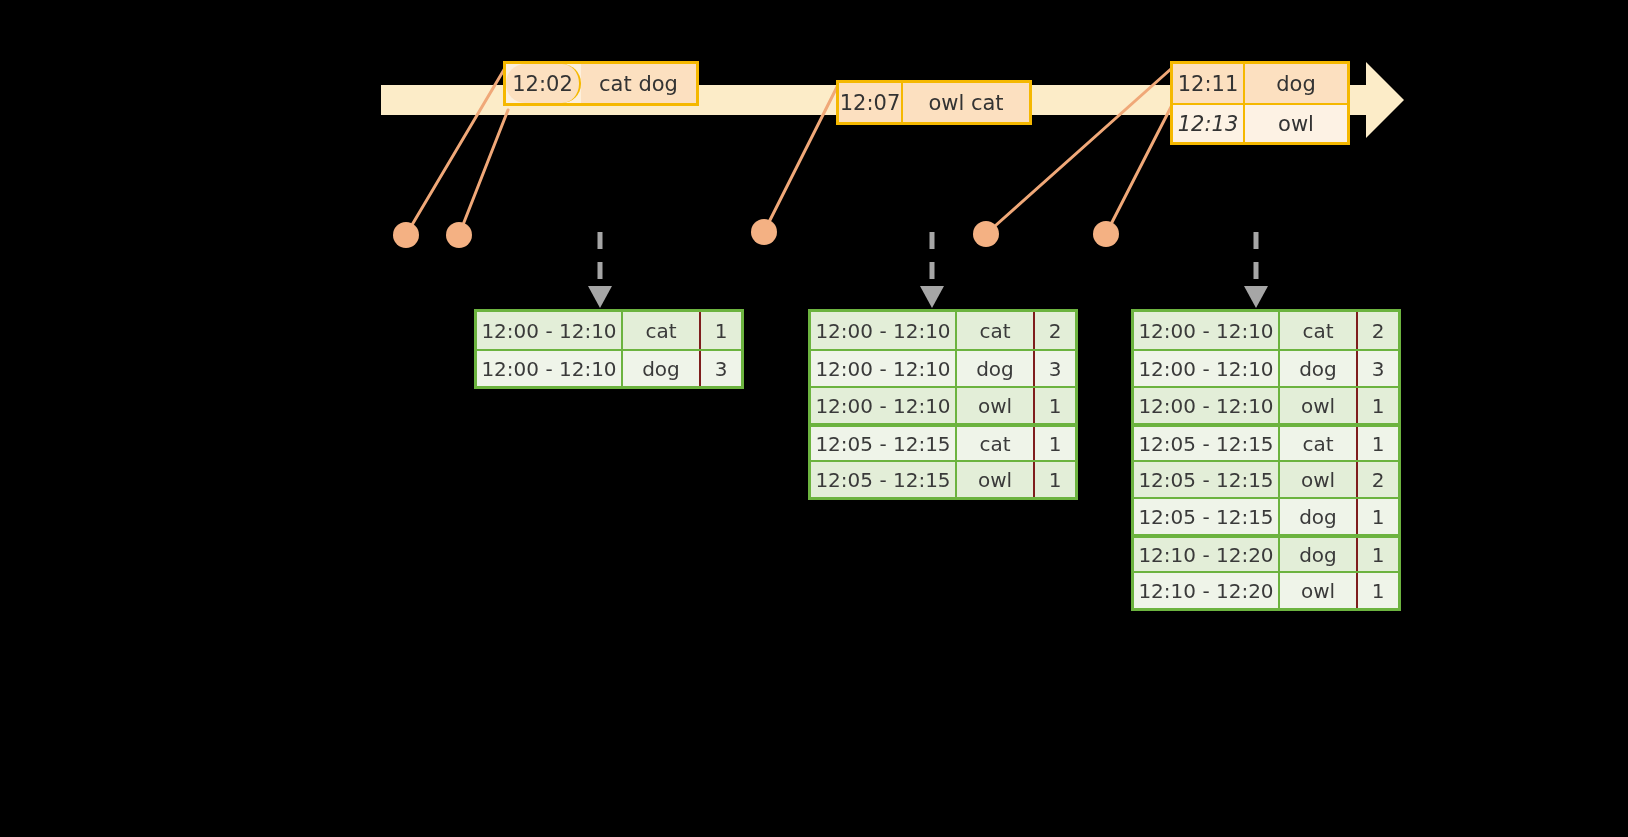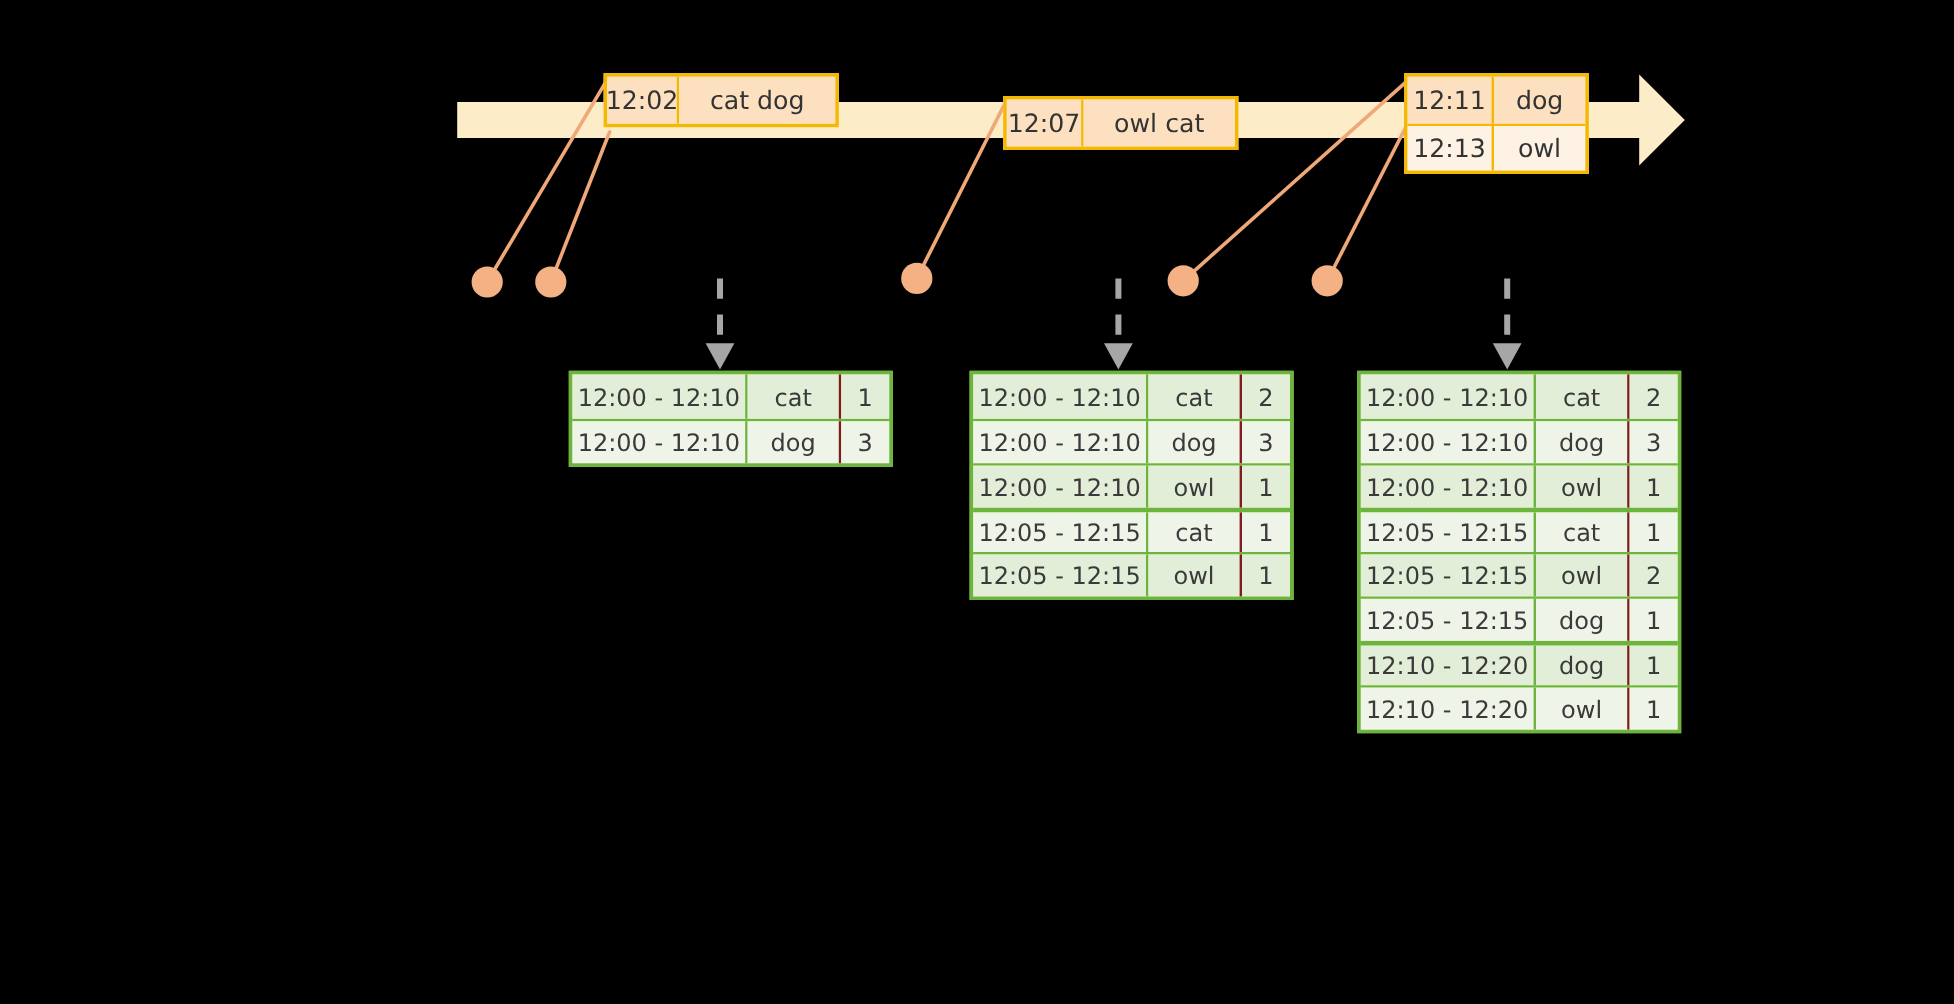--- a/index.html
+++ b/index.html
@@ -107,39 +107,39 @@
       </g>
       <g>
         <line x1="1256" y1="232" x2="1256" y2="286" stroke-dasharray="17 13"></line>
         <path d="M 1244 286 L 1268 286 L 1256 308 Z" stroke="none"></path>
       </g>
     </g>
   </svg>
 
   <div class="evt-group" style="left:503px;top:61px;width:196px;">
     <div class="evt-row shade">
-      <div class="evt-time" style="width:60px;">12:02</div>
+      <div class="evt-time" style="width:75px;border-radius:19px;">12:02</div>
       <div class="evt-words">cat dog</div>
     </div>
   </div>
 
   <div class="evt-group" style="left:836px;top:80px;width:196px;">
     <div class="evt-row shade">
       <div class="evt-time" style="width:64px;">12:07</div>
       <div class="evt-words">owl cat</div>
     </div>
   </div>
 
-  <div class="evt-group" style="left:1170px;top:61px;width:154px;">
+  <div class="evt-group" style="left:1170px;top:61px;width:180px;">
     <div class="evt-row shade">
       <div class="evt-time" style="width:72px;">12:11</div>
       <div class="evt-words">dog</div>
     </div>
     <div class="evt-row">
-      <div class="evt-time" style="width:72px;">12:13</div>
+      <div class="evt-time" style="width:72px;font-style:italic;">12:13</div>
       <div class="evt-words">owl</div>
     </div>
   </div>
 
   <div class="res-table" style="left:474px;top:309px;">
       <div class="res-row">
         <div class="res-cell c-window">12:00 - 12:10</div>
         <div class="res-cell c-word">cat</div>
         <div class="res-cell c-count">1</div>
       </div>

